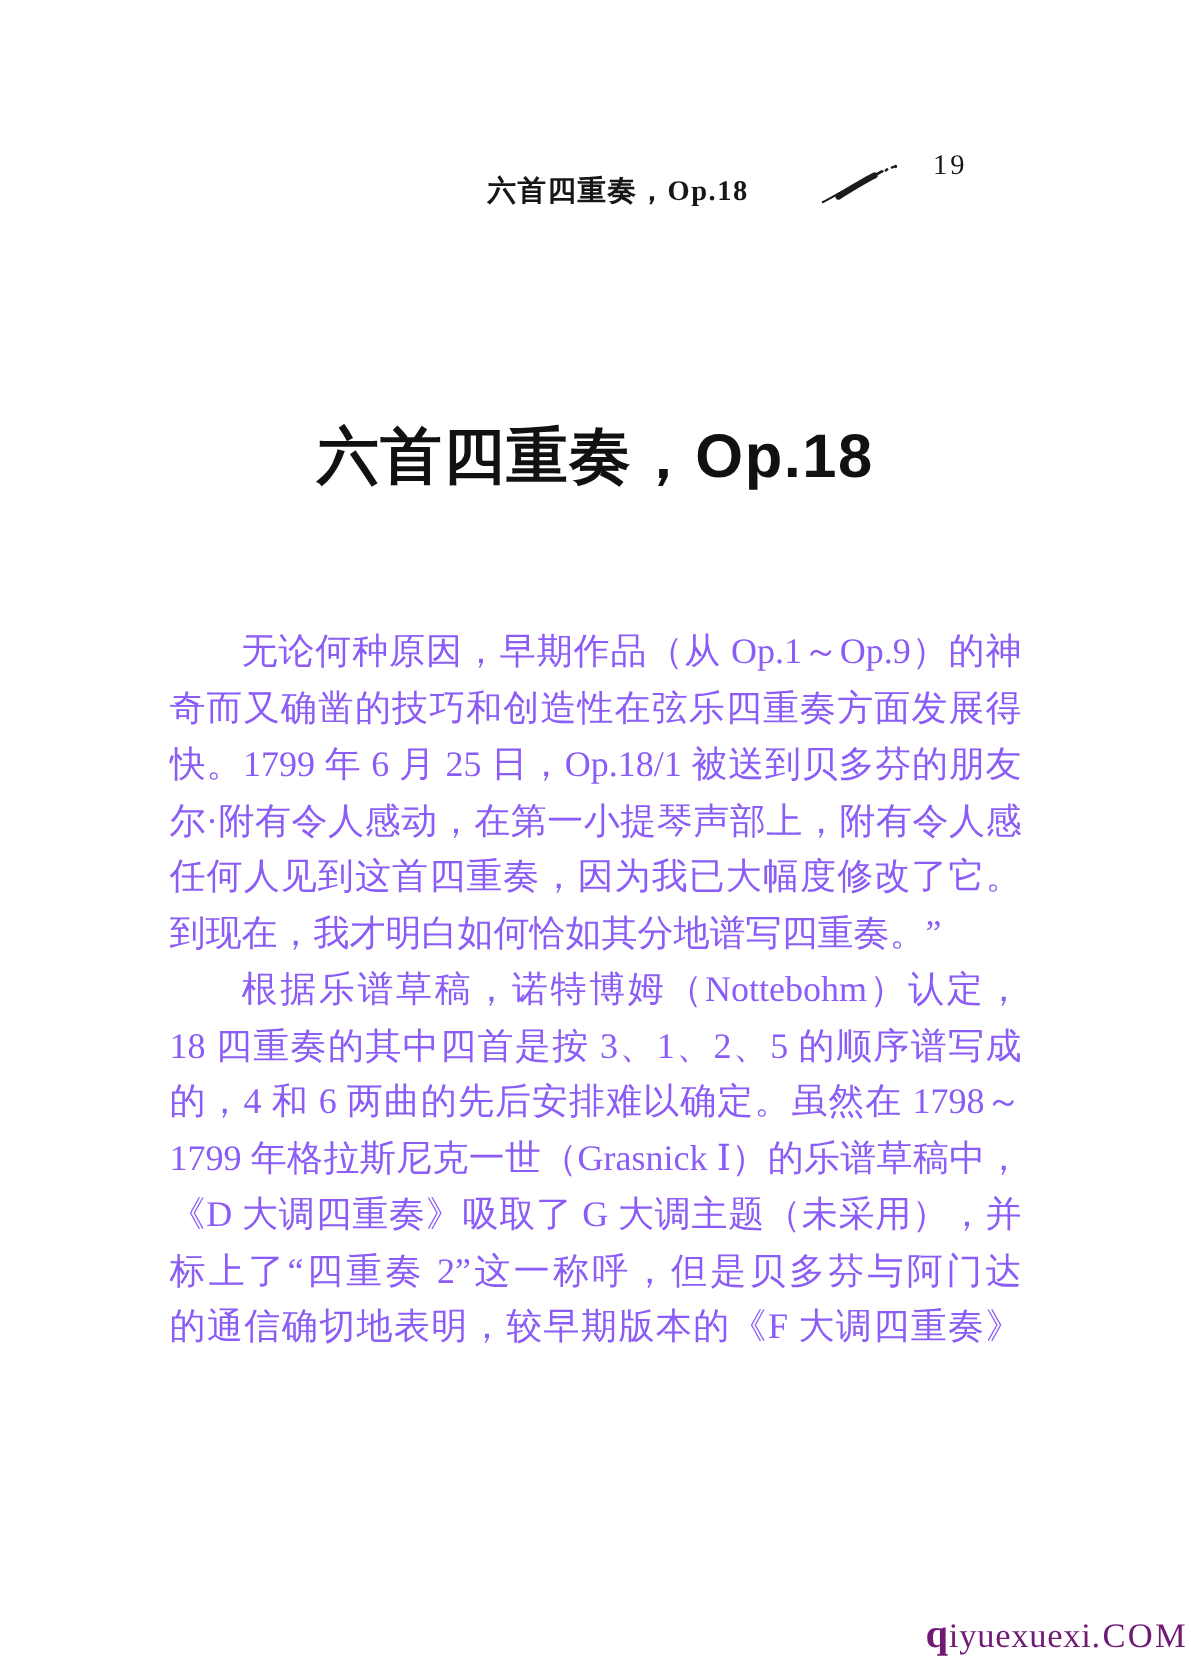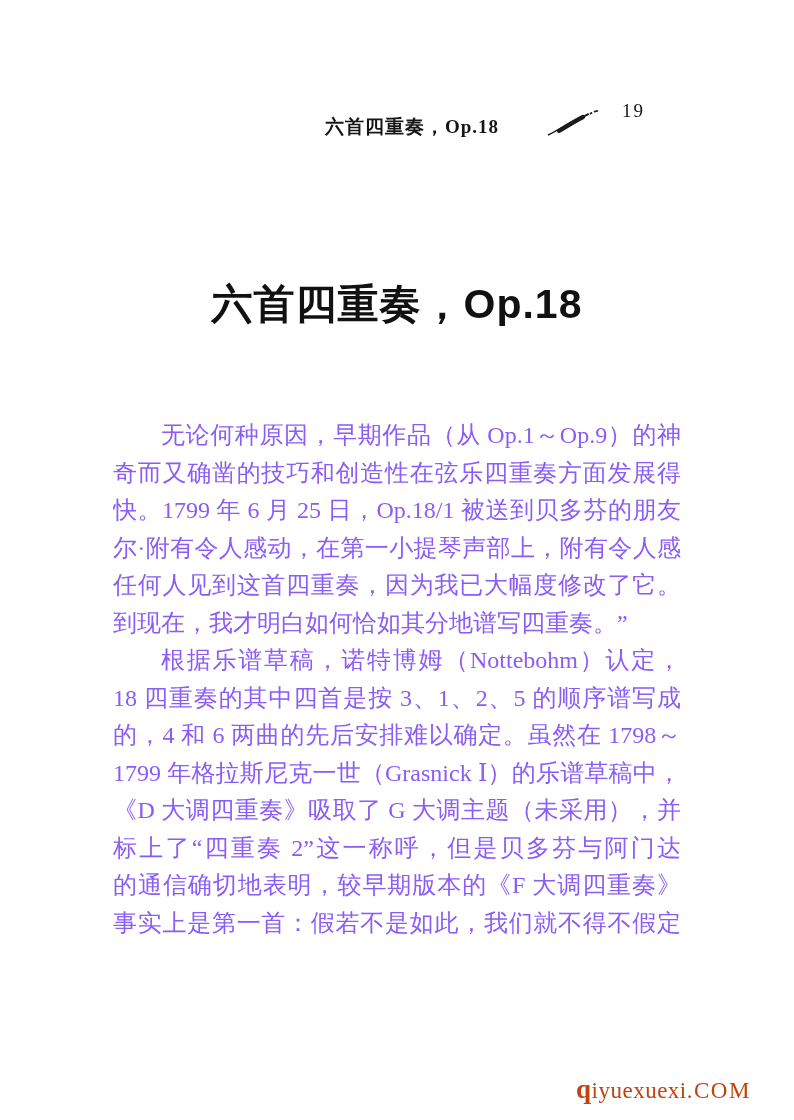--- a/index.html
+++ b/index.html
@@ -114,20 +114,19 @@
     <div class="line">任何人见到这首四重奏，因为我已大幅度修改了它。直</div>
     <div class="line para-end">到现在，我才明白如何恰如其分地谱写四重奏。”</div>
 
     <div class="line indent">根据乐谱草稿，诺特博姆（Nottebohm）认定，Op.</div>
     <div class="line">18 四重奏的其中四首是按 3、1、2、5 的顺序谱写成</div>
     <div class="line">的，4 和 6 两曲的先后安排难以确定。虽然在 1798～</div>
     <div class="line">1799 年格拉斯尼克一世（Grasnick Ⅰ）的乐谱草稿中，</div>
     <div class="line">《D 大调四重奏》吸取了 G 大调主题（未采用），并且</div>
     <div class="line">标上了“四重奏 2”这一称呼，但是贝多芬与阿门达</div>
     <div class="line">的通信确切地表明，较早期版本的《F 大调四重奏》</div>
-    <div class="line">事实上是第一首：假若不是如此，我们就不得不假定</div>
   </div>
 
-  <div class="watermark" style="color: #c2410c;">
+  <div class="watermark" style="color: #701a75; margin-left: 41px;">
     <span class="wm-lead">q</span><span class="wm-middle">iyuexuexi</span><span class="wm-suffix">.COM</span>
   </div>
 
 </div>
 
 </body></html>

